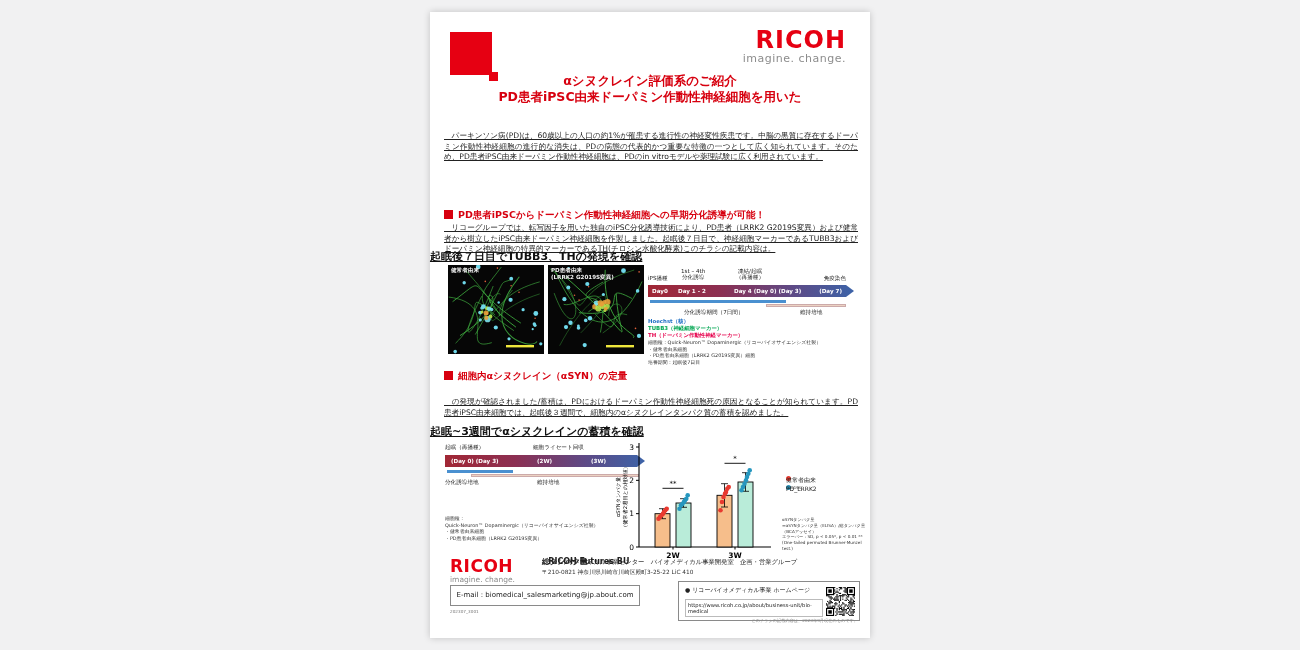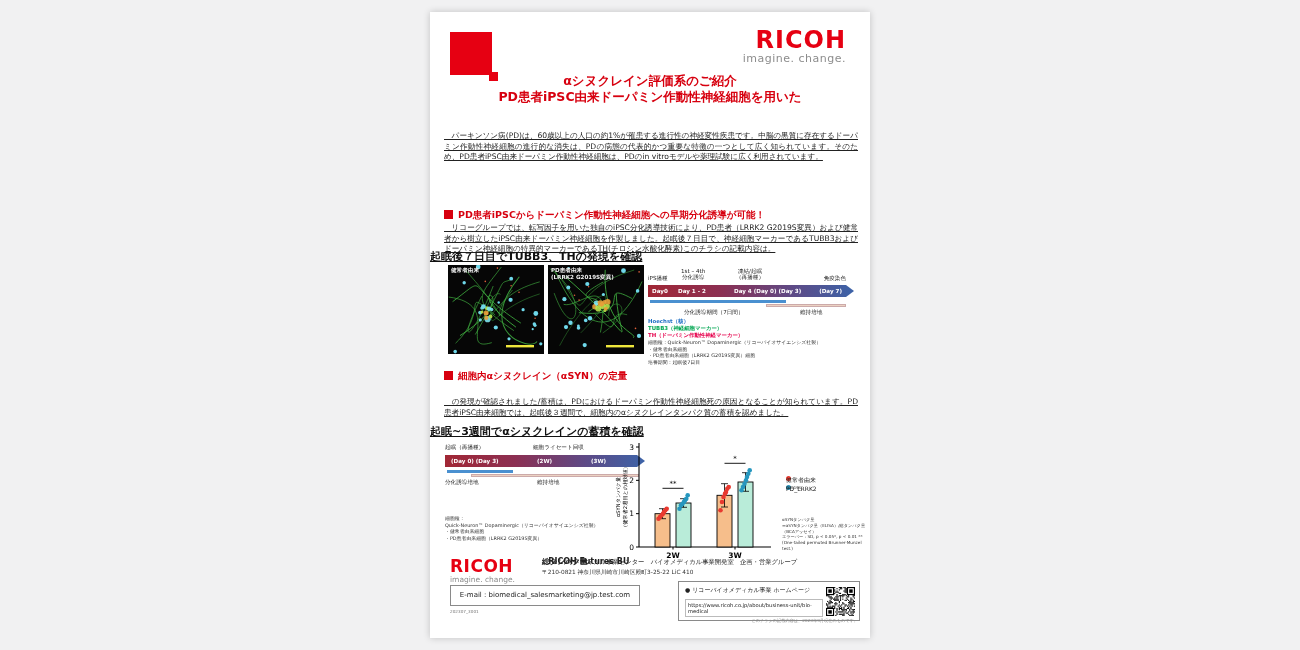--- a/index.html
+++ b/index.html
@@ -360,21 +360,21 @@
 
   <div class="f-logo">
     <div class="brand-name">RICOH</div>
     <div class="brand-tag">imagine. change.</div>
   </div>
   <div class="f-company">
     <div><b>総タンパク量</b>　<b class="bu">RICOH Futures BU</b>　<span>バイオメディカル事業センター　バイオメディカル事業開発室　企画・営業グループ</span></div>
     <div class="f-address">〒210-0821 神奈川県川崎市川崎区殿町3-25-22 LiC 410</div>
   </div>
   <div class="email-box">
-    <span>E-mail : biomedical_salesmarketing@jp.test.com</span>
+    <span>E-mail : biomedical_salesmarketing@jp.about.com</span>
   </div>
   <div class="hp-box">
     <div class="hp-label">● リコーバイオメディカル事業 ホームページ</div>
     <div class="hp-url">https://www.ricoh.co.jp/about/business-unit/bio-medical</div>
     <svg class="qr" id="qr" viewBox="0 0 25 25">
         <rect width="25" height="25" fill="#fff"></rect>
         <rect x="0" y="0" width="1" height="1" fill="#000"></rect>
         <rect x="2" y="0" width="1" height="1" fill="#000"></rect>
         <rect x="3" y="0" width="1" height="1" fill="#000"></rect>
         <rect x="5" y="0" width="1" height="1" fill="#000"></rect>

